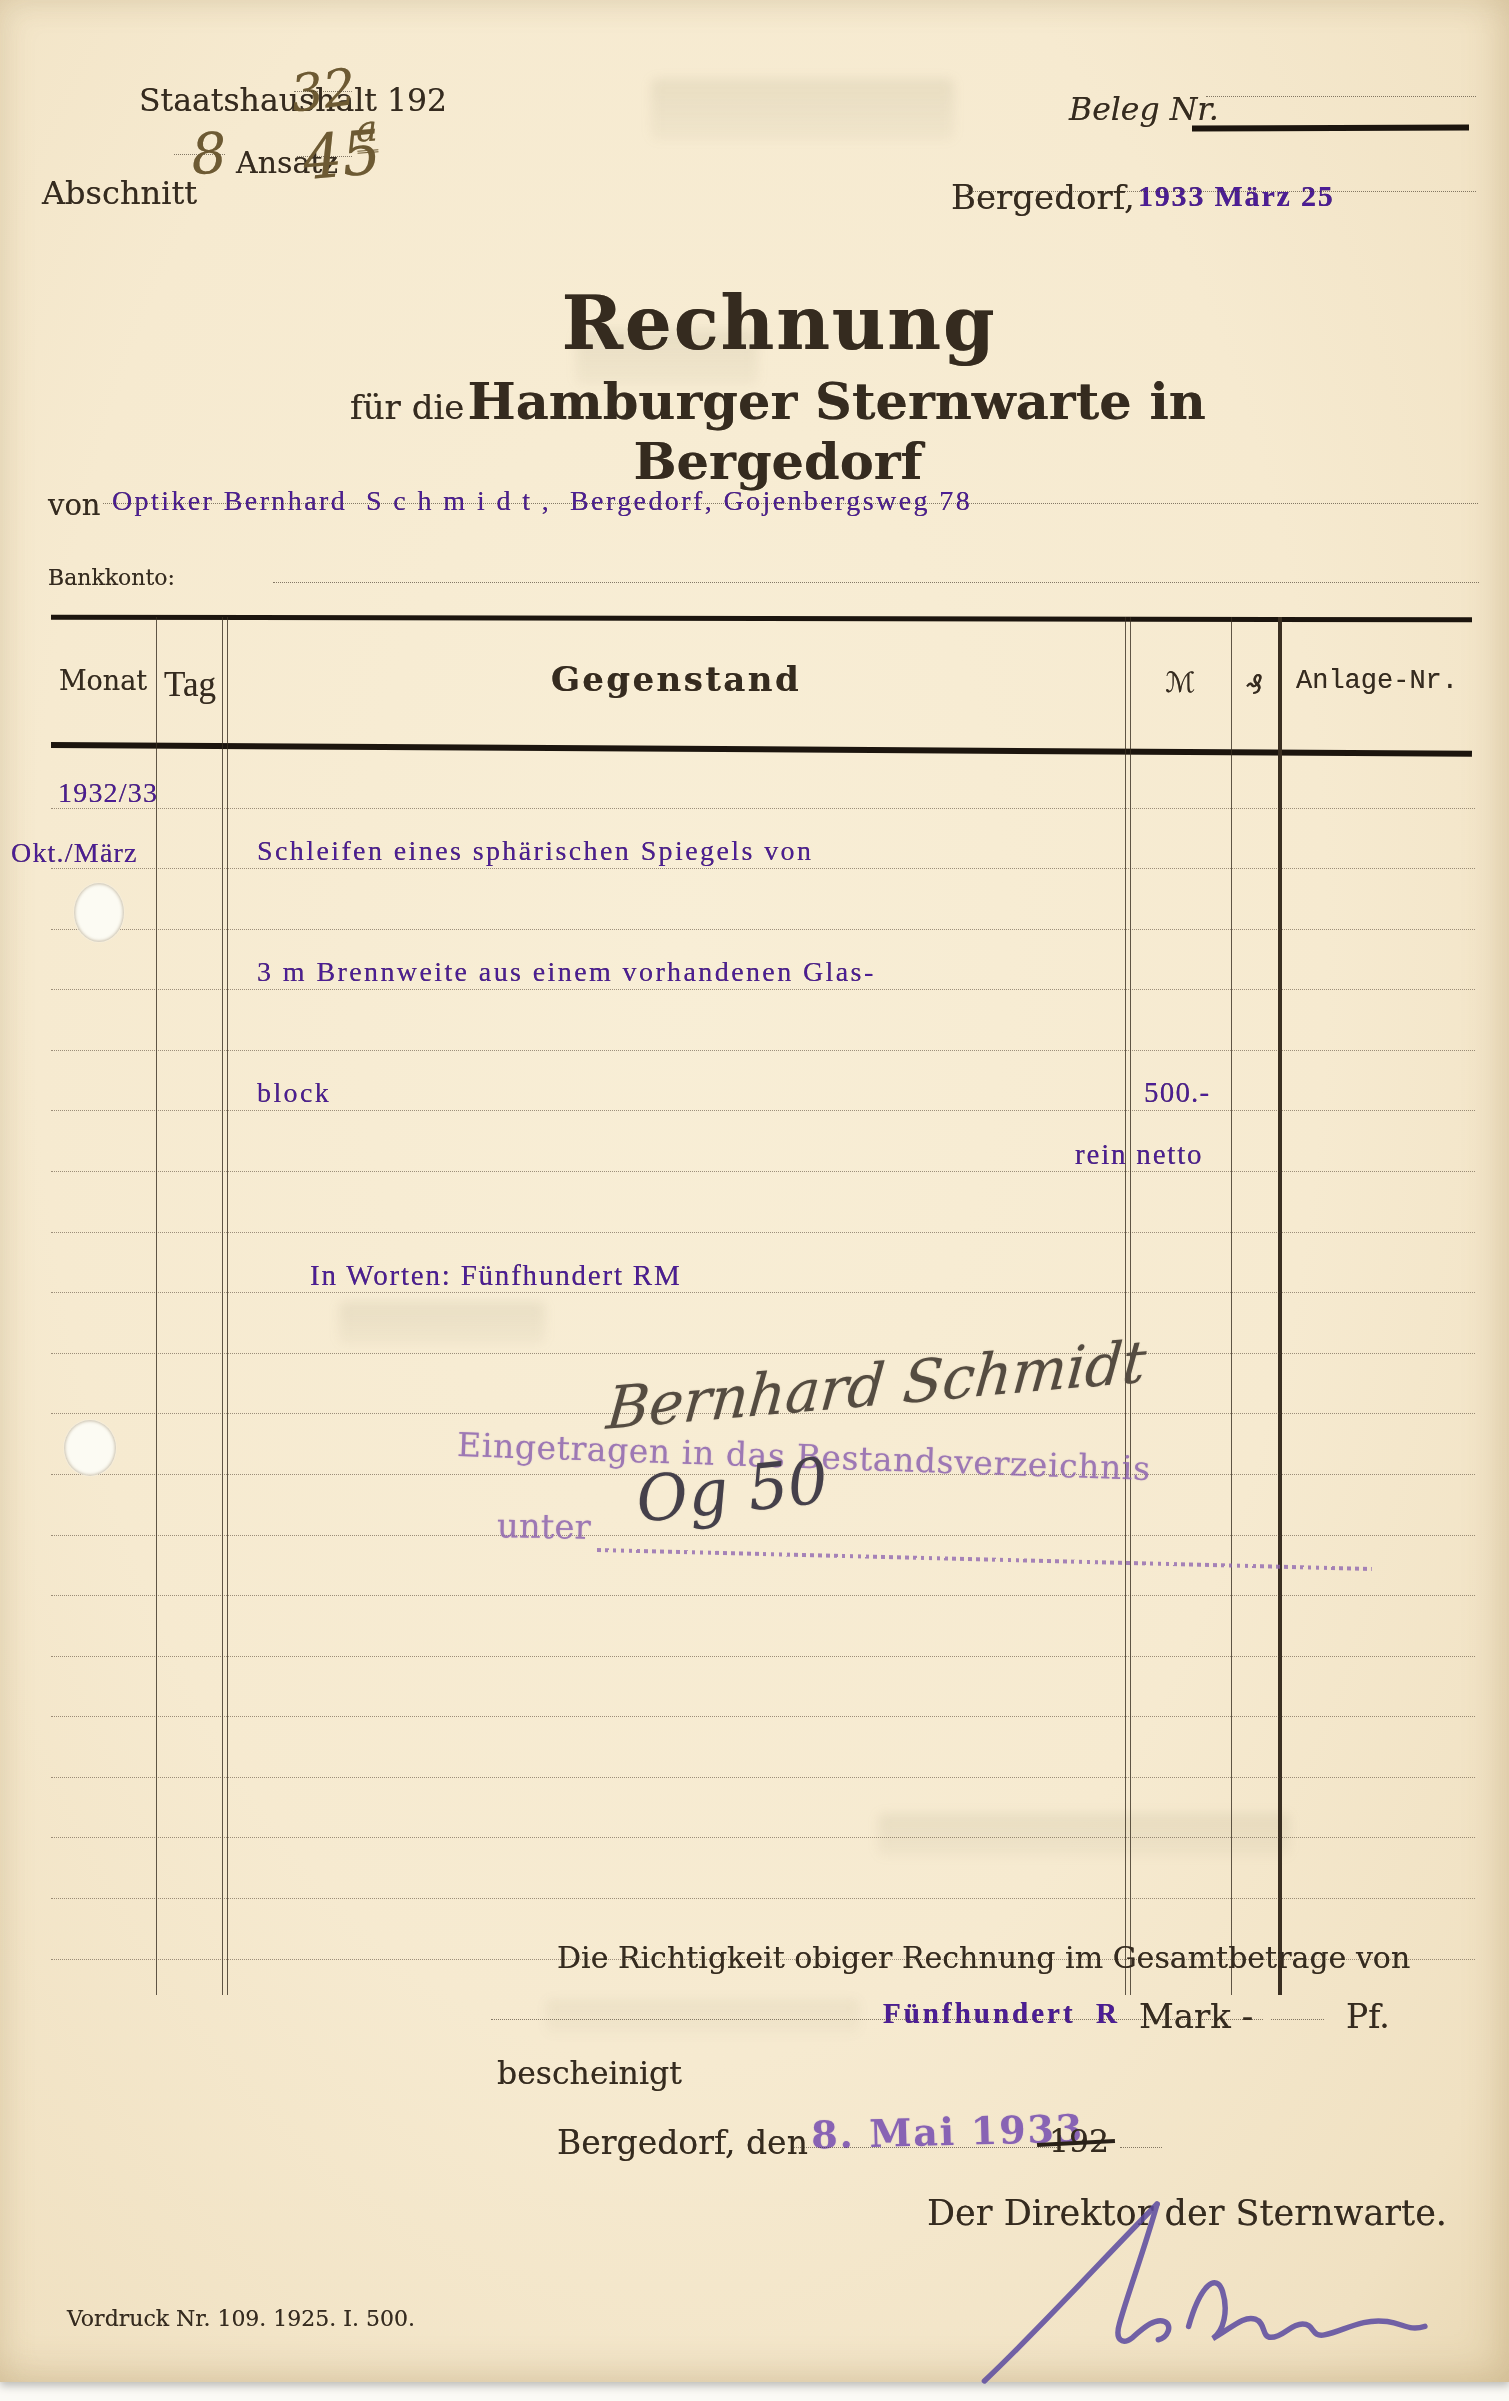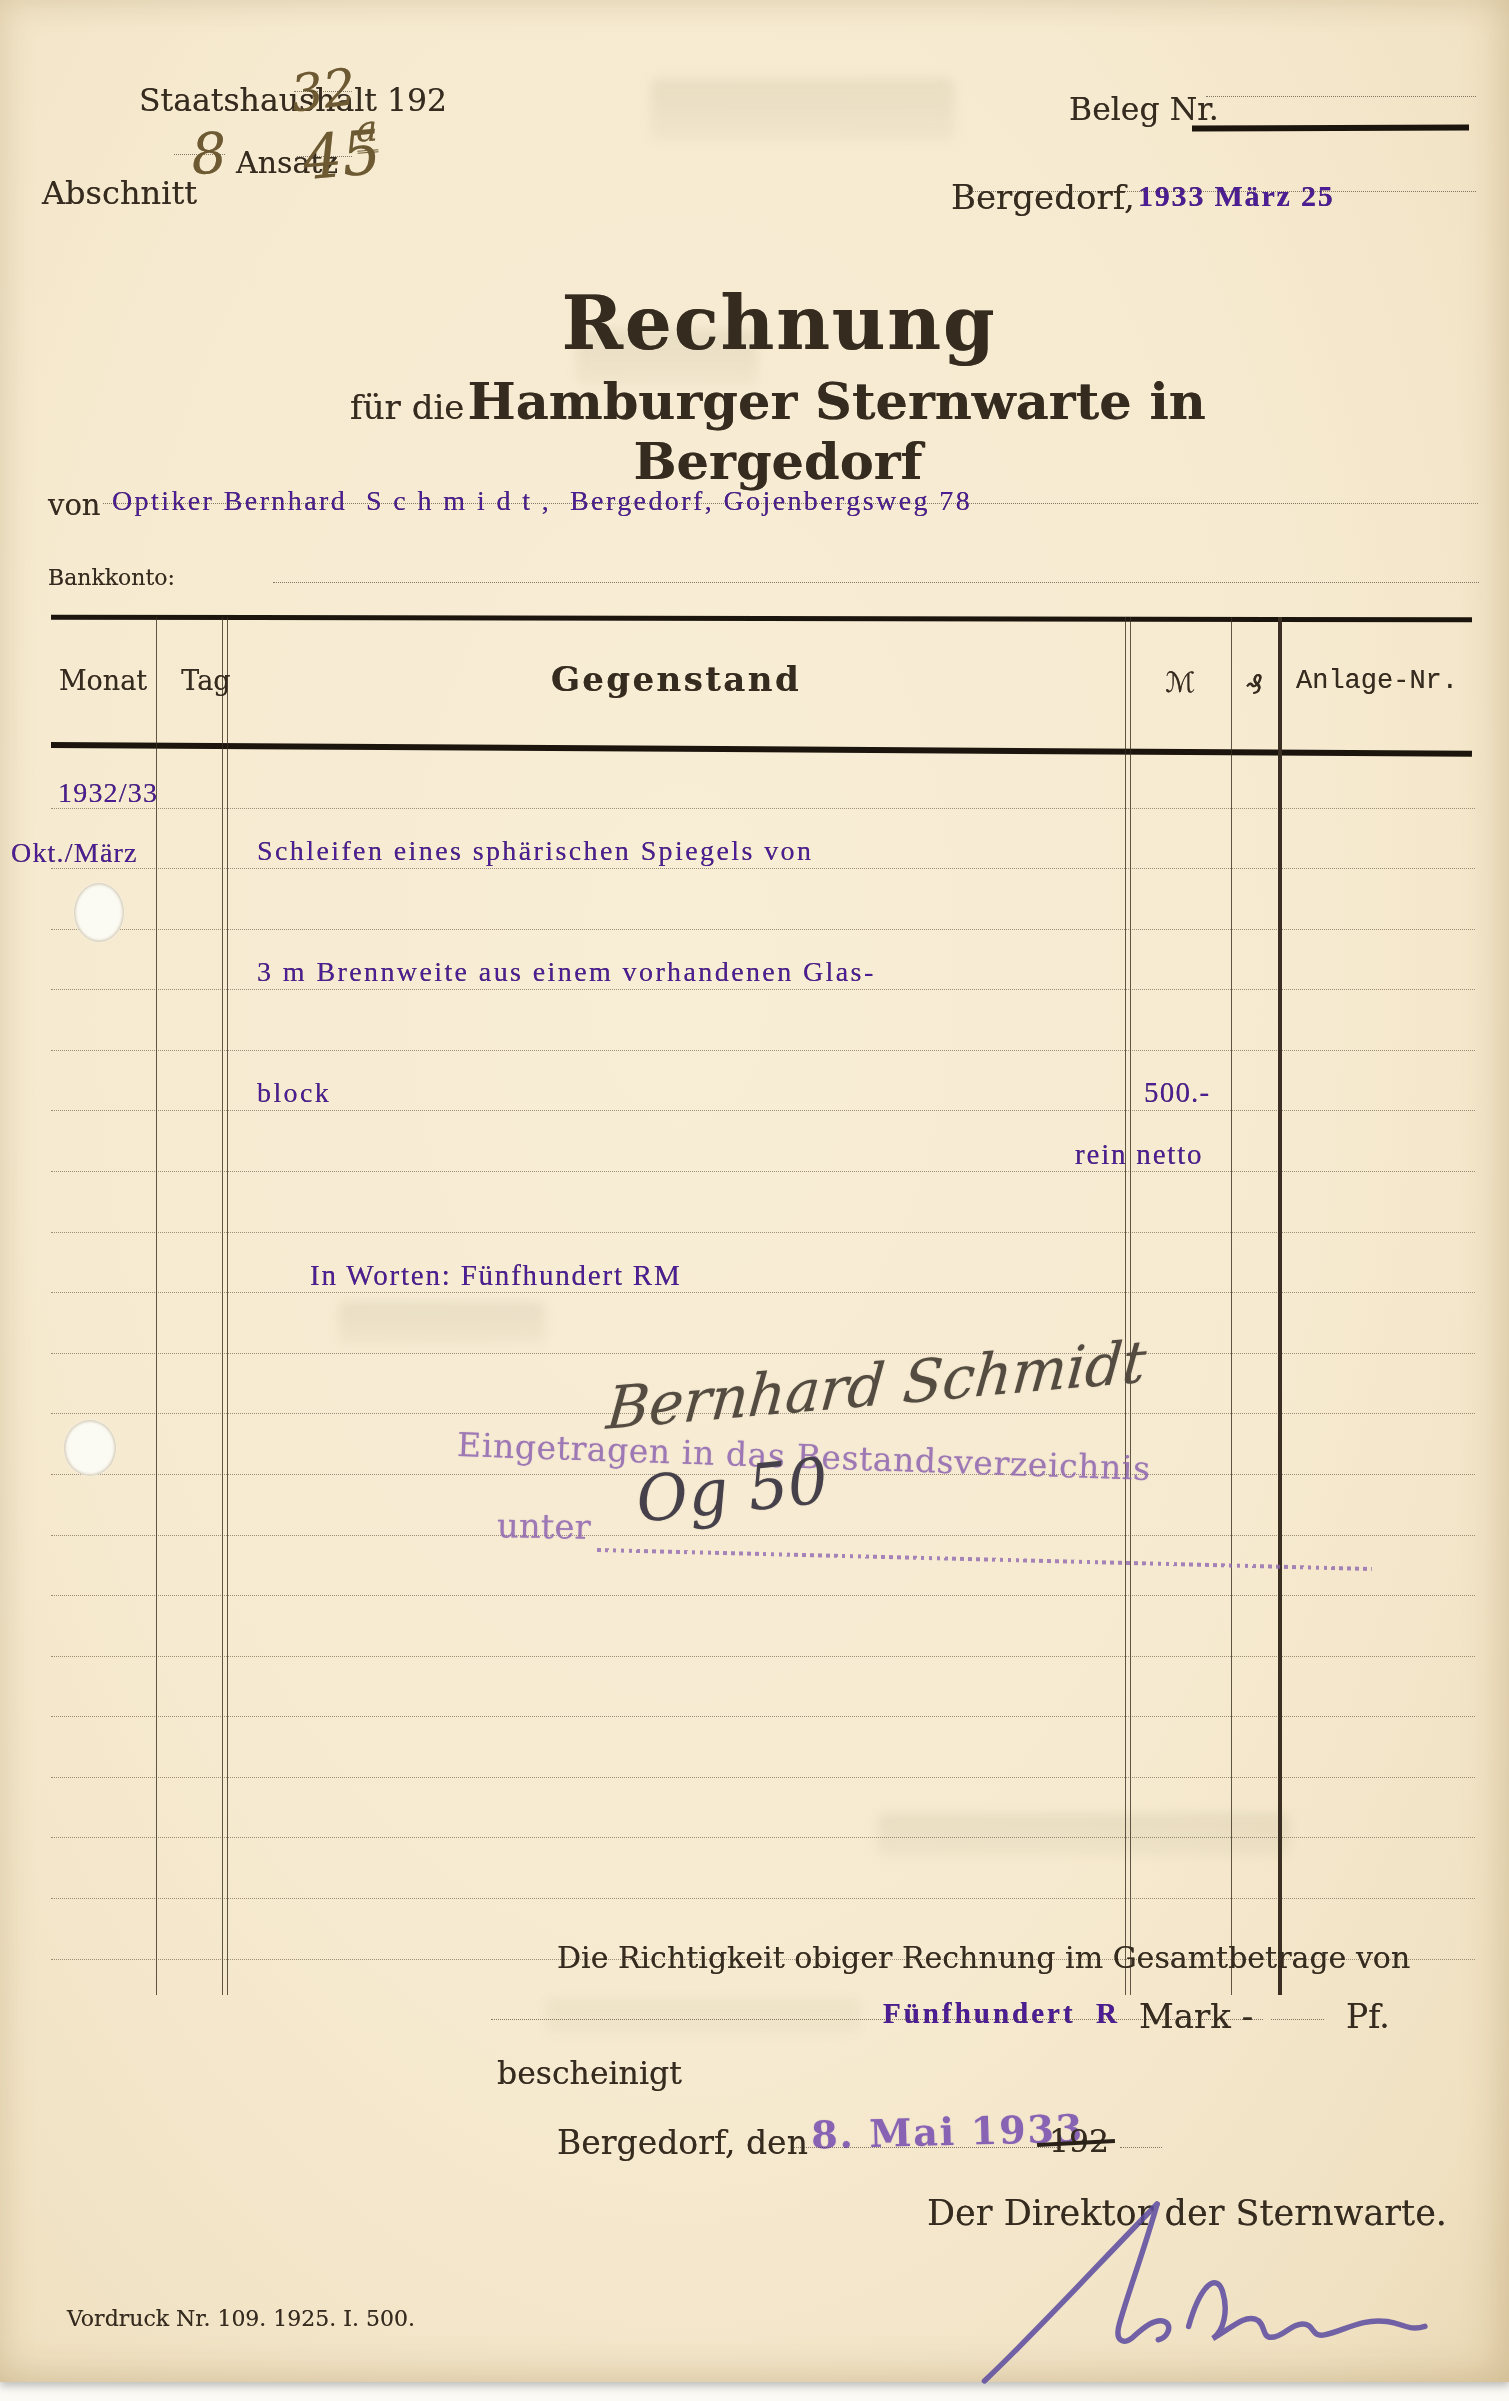--- a/index.html
+++ b/index.html
@@ -53,21 +53,21 @@
   <div class="abs dotline" style="left:294px;top:91px;width:58px;"></div>
 
   <div class="abs print" style="left:42px;top:144px;font-size:32px;margin-top:30px;">Abschnitt</div>
   <div class="abs dotline" style="left:174px;top:154px;width:51px;"></div>
   <div class="abs hand" style="left:191px;top:121px;font-size:56px;transform:rotate(-4deg);">8</div>
   <div class="abs print" style="left:236px;top:145px;font-size:30px;">Ansatz</div>
   <div class="abs dotline" style="left:297px;top:156px;width:55px;"></div>
   <div class="abs hand" style="left:303px;top:119px;font-size:61px;transform:rotate(-5deg);">45</div>
   <div class="abs hand" style="left:356px;top:108px;font-size:36px;border-bottom:3.6px double #6d5a33;padding-bottom:1.2px;transform:rotate(-4deg);">a</div>
 
-  <div class="abs print" style="left:1069px;top:91px;font-size:31.5px;">Beleg Nr.</div>
+  <div class="abs print" style="left:1069px;top:91px;font-size:31.5px;font-style:italic;">Beleg Nr.</div>
   <div class="abs dotline" style="left:1206px;top:96px;width:270px;"></div>
   <div class="thickline" style="left:1192px;top:125px;width:277px;height:6px;transform:rotate(-0.25deg);"></div>
 
   <div class="abs print" style="left:951px;top:177px;font-size:34px;">Bergedorf,</div>
   <div class="abs type bold" style="left:1138px;top:179px;font-size:30px;letter-spacing:1.8px;">1933 März 25</div>
   <div class="abs dotline" style="left:967px;top:191px;width:509px;"></div>
 
   <div class="abs print bold" style="left:270px;top:280px;width:1018px;text-align:center;font-size:74px;letter-spacing:1.8px;">Rechnung</div>
   <div class="abs" style="left:242px;top:371px;width:1072px;text-align:center;">
     <span class="print" style="font-size:34px;">für die</span>
@@ -86,21 +86,21 @@
 
   <div class="vline" style="left:156px;"></div>
   <div class="vline" style="left:222px;"></div>
   <div class="vline" style="left:227px;"></div>
   <div class="vline" style="left:1125px;"></div>
   <div class="vline" style="left:1130px;"></div>
   <div class="vline" style="left:1231px;"></div>
   <div class="vline" style="left:1278px;width:3.6px;opacity:1;"></div>
 
   <div class="abs print" style="left:51px;top:665px;width:104px;text-align:center;font-size:27px;">Monat</div>
-  <div class="abs print" style="left:172px;top:665px;width:68px;text-align:center;font-size:27px;">Tag</div>
+  <div class="abs print" style="left:156px;top:665px;width:68px;text-align:center;font-size:35px;font-family:Liberation Serif, serif;">Tag</div>
   <div class="abs print bold" style="left:227px;top:659px;width:898px;text-align:center;font-size:34px;letter-spacing:2.4px;">Gegenstand</div>
   <div class="abs print cursym" style="left:1130px;top:666px;width:101px;text-align:center;font-size:28px;">ℳ</div>
   <div class="abs print cursym" style="left:1231px;top:669px;width:47px;text-align:center;font-size:27px;">₰</div>
   <div class="abs print" style="left:1282px;top:666px;width:190px;text-align:center;font-size:27px;font-family:Liberation Mono, monospace;">Anlage-Nr.</div>
 
   <div id="ruling">
       <div class="ruledot" style="top: 808px;"></div>
       <div class="ruledot" style="top: 868px;"></div>
       <div class="ruledot" style="top: 929px;"></div>
       <div class="ruledot" style="top: 989px;"></div>

